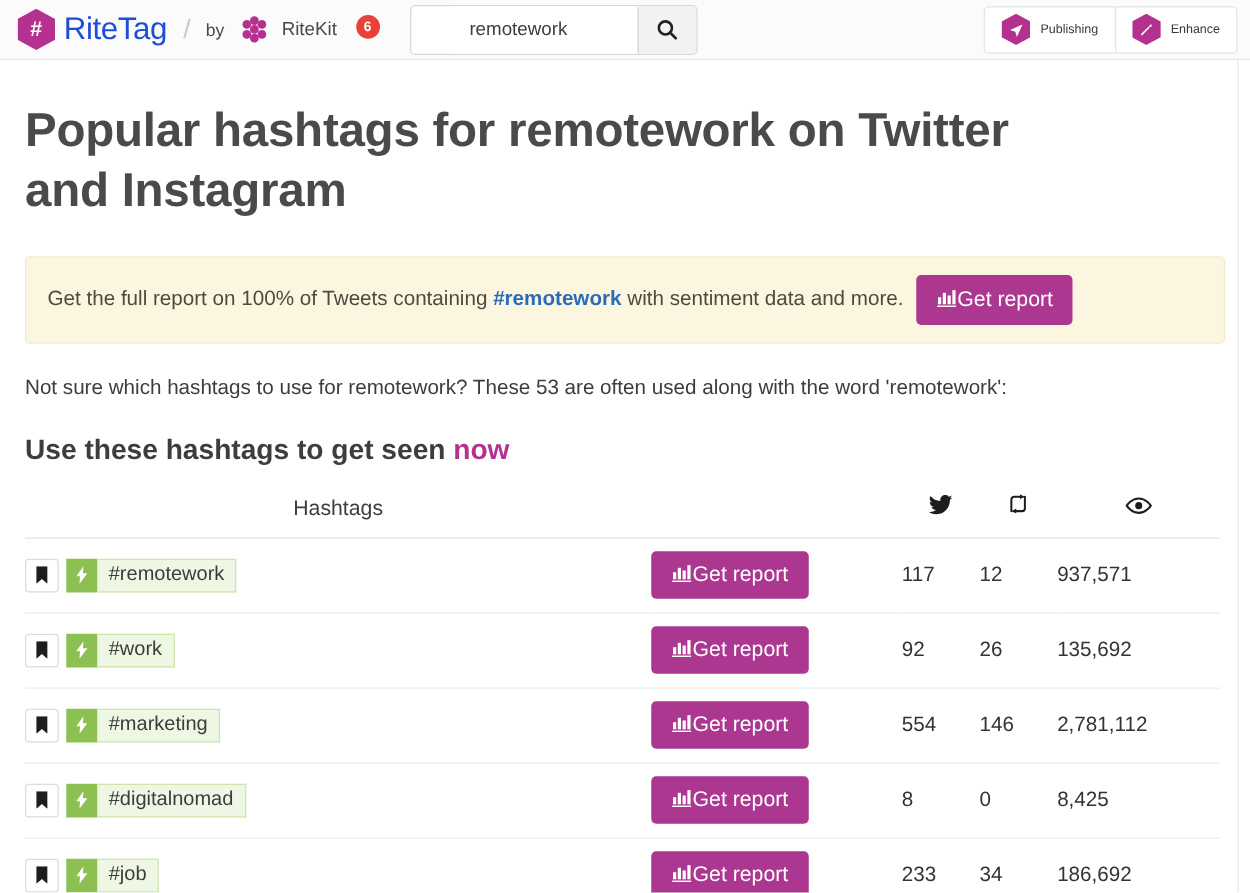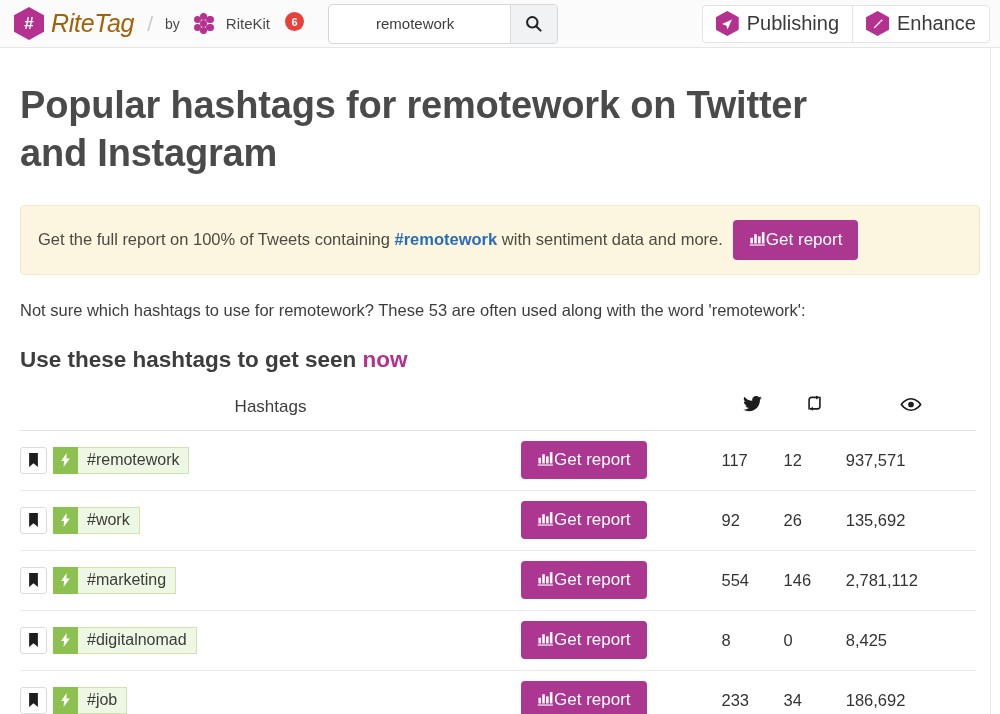--- a/index.html
+++ b/index.html
@@ -29,21 +29,21 @@
   }
   .brand { display: flex; align-items: center; gap: 7px; }
   .hexlogo {
     width: 30px; height: 33px;
     background: #b5318f;
     clip-path: polygon(50% 0%, 100% 25%, 100% 75%, 50% 100%, 0% 75%, 0% 25%);
     display:flex; align-items:center; justify-content:center;
     color:#fff; font-size:17px; font-weight:bold; line-height:1;
   }
   .brandname {
-    font-size: 25px; color: #a16207; letter-spacing: -0.3px; font-style: italic;
+    font-size: 25px; color: #1d4ed8; letter-spacing: -0.3px;
   }
   .slash { color:#c9c9c9; font-size:21px; margin: 0 5px 0 6px; font-weight:300; }
   .byword { font-size: 14px; color:#4a4a4a; margin-right:6px; }
   .ritekit-dots { width:22px; height:22px; position:relative; margin-right:4px; }
   .ritekit-dots i {
     position:absolute; width:7.2px; height:7.2px; border-radius:50%;
     background:#b5318f; display:block;
   }
   .rk-c  { left:7.4px; top:7.4px; }
   .rk-n  { left:7.4px; top:0.4px; }
@@ -76,21 +76,21 @@
     border-left:1px solid #d6d8da;
     display:flex; align-items:center; justify-content:center; cursor:pointer;
   }
 
   .topright {
     margin-left:auto; display:flex; align-items:stretch;
     border:1px solid #e2e4e6; border-radius:4px; background:#fff; height:38px;
   }
   .topbtn {
     display:flex; align-items:center; gap:8px;
-    padding: 0 13px; cursor:pointer; font-size:20px; color:#3a3a3a;
+    padding: 0 13px; cursor:pointer; font-size:10px; color:#3a3a3a;
   }
   .topbtn + .topbtn { border-left:1px solid #e2e4e6; }
   .minihex {
     width:23px; height:25px; background:#b5318f;
     clip-path: polygon(50% 0%, 100% 25%, 100% 75%, 50% 100%, 0% 75%, 0% 25%);
     display:flex; align-items:center; justify-content:center;
   }
 
   
   .main { padding: 0 20px 0 20px; }

